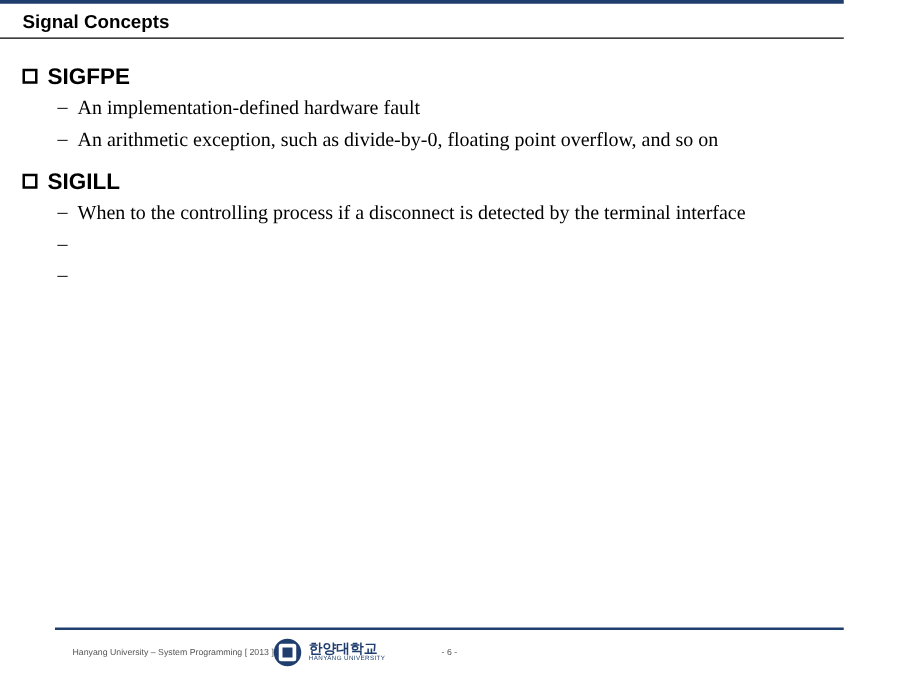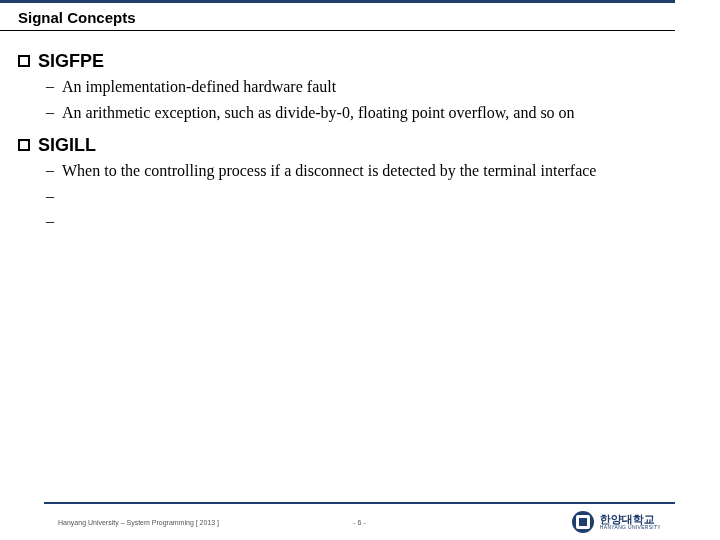--- a/index.html
+++ b/index.html
@@ -9,21 +9,21 @@
   .title-block { padding: 6px 18px 4px 18px; border-bottom: 1px solid #000; }
   .title { font-size: 15px; font-weight: bold; font-family: Arial, sans-serif; }
   .content { padding: 12px 18px 0 18px; }
   .l1 { display: flex; align-items: flex-start; margin-top: 12px; }
   .l1:first-child { margin-top: 8px; }
   .bullet-sq { width: 12px; height: 12px; border: 2px solid #000; margin-top: 4px; margin-right: 8px; flex-shrink: 0; }
   .l1-text { font-size: 18px; font-weight: bold; font-family: Arial, sans-serif; }
   .l2 { display: flex; align-items: flex-start; margin-top: 4px; padding-left: 28px; padding-right: 10px; }
   .dash { font-size: 16px; margin-right: 8px; line-height: 1.3; flex-shrink: 0; }
   .l2-text { font-size: 16px; line-height: 1.35; }
-  .footer { position: absolute; bottom: 0; left: 0; right: 0; height: 38px; border-top: 2px solid #1f3e6e; display: flex; align-items: center; justify-content: space-between; padding: 0 14px; font-family: Arial, sans-serif; margin-left: 44px; }
+  .footer { position: absolute; bottom: 0; left: 0; right: 0; height: 38px; border-top: 2px solid #1f3e6e; display: flex; align-items: center; padding: 0 14px; font-family: Arial, sans-serif; margin-left: 44px; }
   .footer-left { font-size: 7px; color: #555; }
   .footer-center { position: absolute; left: 50%; transform: translateX(-50%); font-size: 7px; color: #555; }
   .footer-right { display: flex; align-items: center; gap: 6px; }
   .logo-circle { width: 22px; height: 22px; border-radius: 50%; background: #1f3e6e; display: flex; align-items: center; justify-content: center; }
   .logo-inner { width: 14px; height: 14px; background: #fff; border-radius: 2px; position: relative; }
   .logo-inner::after { content: ""; position: absolute; left: 3px; top: 3px; width: 8px; height: 8px; background: #1f3e6e; }
   .logo-text { display: flex; flex-direction: column; line-height: 1; }
   .logo-kr { font-size: 11px; font-weight: bold; color: #1f3e6e; }
   .logo-en { font-size: 5px; color: #1f3e6e; letter-spacing: 0.3px; }
 </style>

